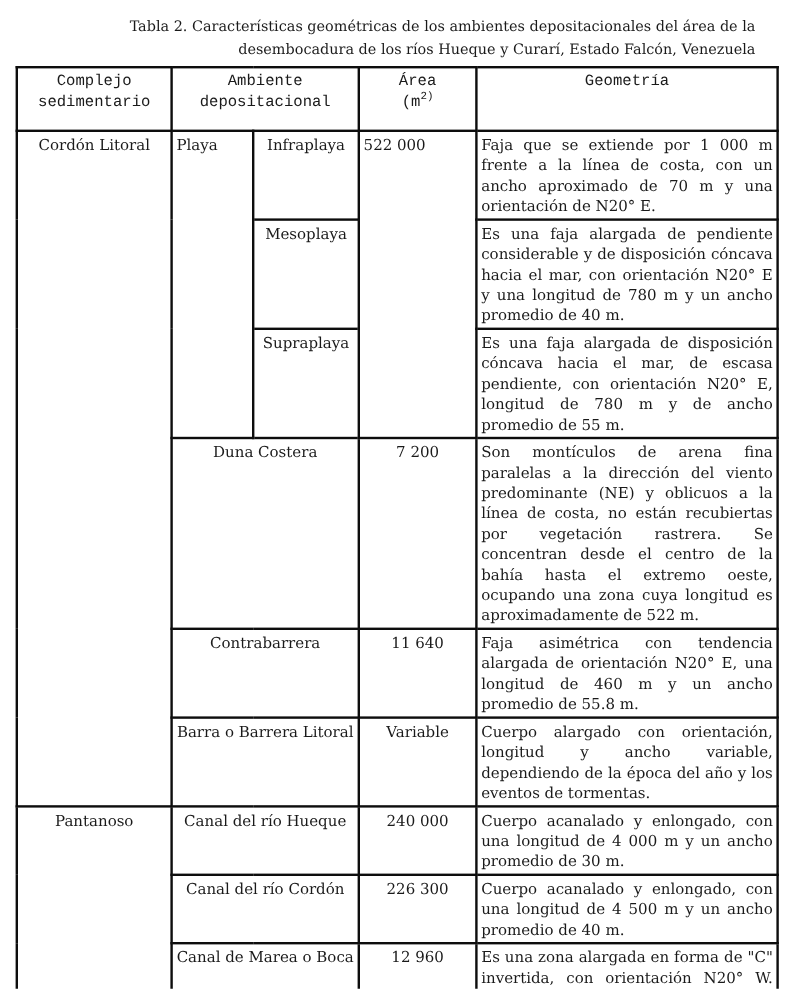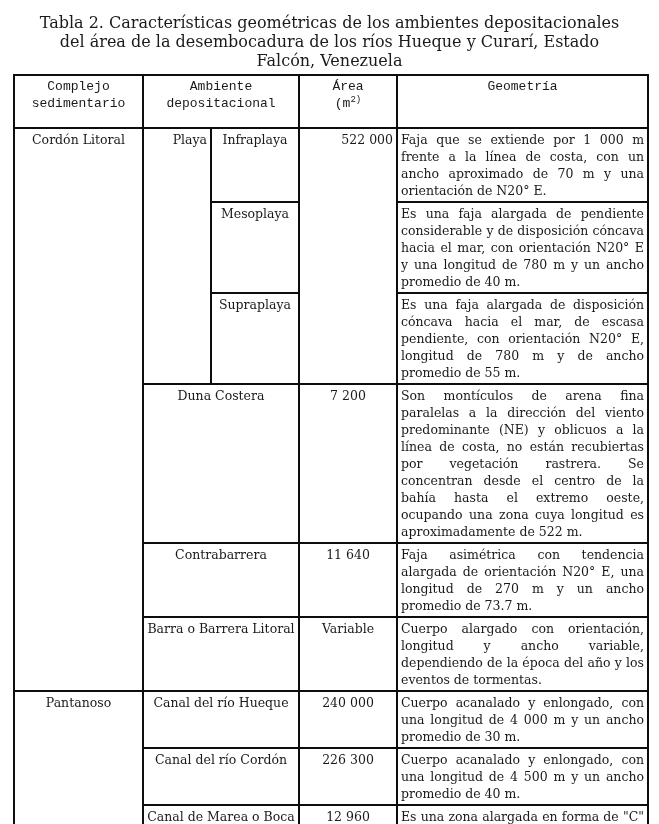--- a/index.html
+++ b/index.html
@@ -10,22 +10,22 @@
   body {
     width: 659px;
     height: 824px;
     font-family: "DejaVu Serif", "Liberation Serif", serif;
     color: #1a1a1a;
     overflow: hidden;
   }
   .caption {
     margin: 13px auto 4px auto;
     max-width: 600px;
-    text-align: center;
-    font-size: 16px;
+    text-align: right;
+    font-size: 12px;
     line-height: 19px;
   }
   table.geo {
     border-collapse: collapse;
     table-layout: fixed;
     margin-left: 13px;
     width: 634px;
     font-size: 12.5px;
     line-height: 17px;
   }
@@ -65,21 +65,21 @@
   }
   td.complejo {
     text-align: center;
     vertical-align: middle;
   }
   td.complejo.cordon   { padding-bottom: 83px; margin-left: 48px; }
   td.complejo.pantano  { padding-bottom: 54px; }
   td.vspan {
     vertical-align: middle;
     padding-bottom: 70px;
-    text-align: right;
+    text-align: left;
   }
   
   tr.rh  { height: 53px; font-family: Liberation Mono, monospace; }
   tr.r1  { height: 68px; }
   tr.r2  { height: 87px; }
   tr.r3  { height: 70px; }
   tr.r4  { height: 137px; border-radius: 30px; }
   tr.r5  { height: 50px; padding-left: 42px; }
   tr.r6  { height: 53px; }
   tr.r7  { height: 50px; }
@@ -131,21 +131,21 @@
 
   <tr class="r4">
     <td class="name" colspan="2">Duna Costera</td>
     <td class="area">7 200</td>
     <td class="geom">Son montículos de arena fina paralelas a la dirección del viento predominante (NE) y oblicuos a la línea de costa, no están recubiertas por vegetación rastrera. Se concentran desde el centro de la bahía hasta el extremo oeste, ocupando una zona cuya longitud es aproximadamente de 522 m.</td>
   </tr>
 
   <tr class="r5">
     <td class="name" colspan="2">Contrabarrera</td>
     <td class="area">11 640</td>
-    <td class="geom">Faja asimétrica con tendencia alargada de orientación N20° E, una longitud de 270 m y un ancho promedio de 73.7 m.</td>
+    <td class="geom">Faja asimétrica con tendencia alargada de orientación N20° E, una longitud de 460 m y un ancho promedio de 55.8 m.</td>
   </tr>
 
   <tr class="r6">
     <td class="name" colspan="2">Barra o Barrera Litoral</td>
     <td class="area">Variable</td>
     <td class="geom">Cuerpo alargado con orientación, longitud y ancho variable, dependiendo de la época del año y los eventos de tormentas.</td>
   </tr>
 
   <tr class="r7">
     <td class="complejo pantano" rowspan="4">Pantanoso</td>

